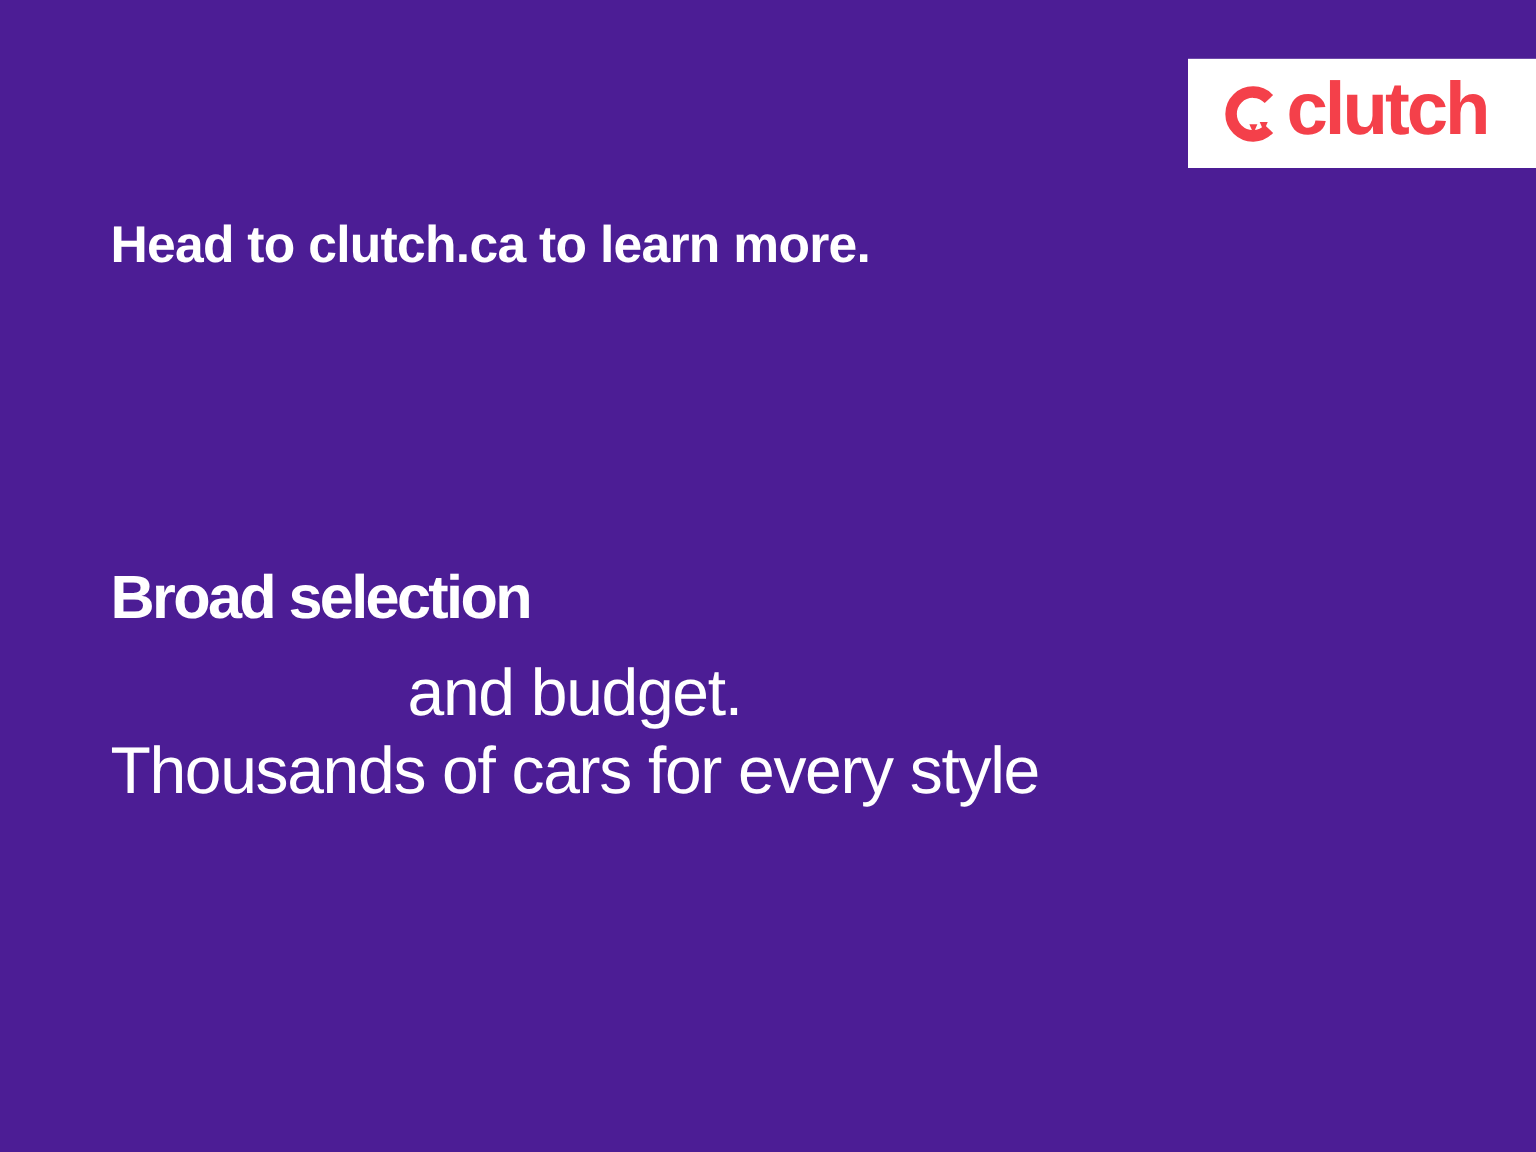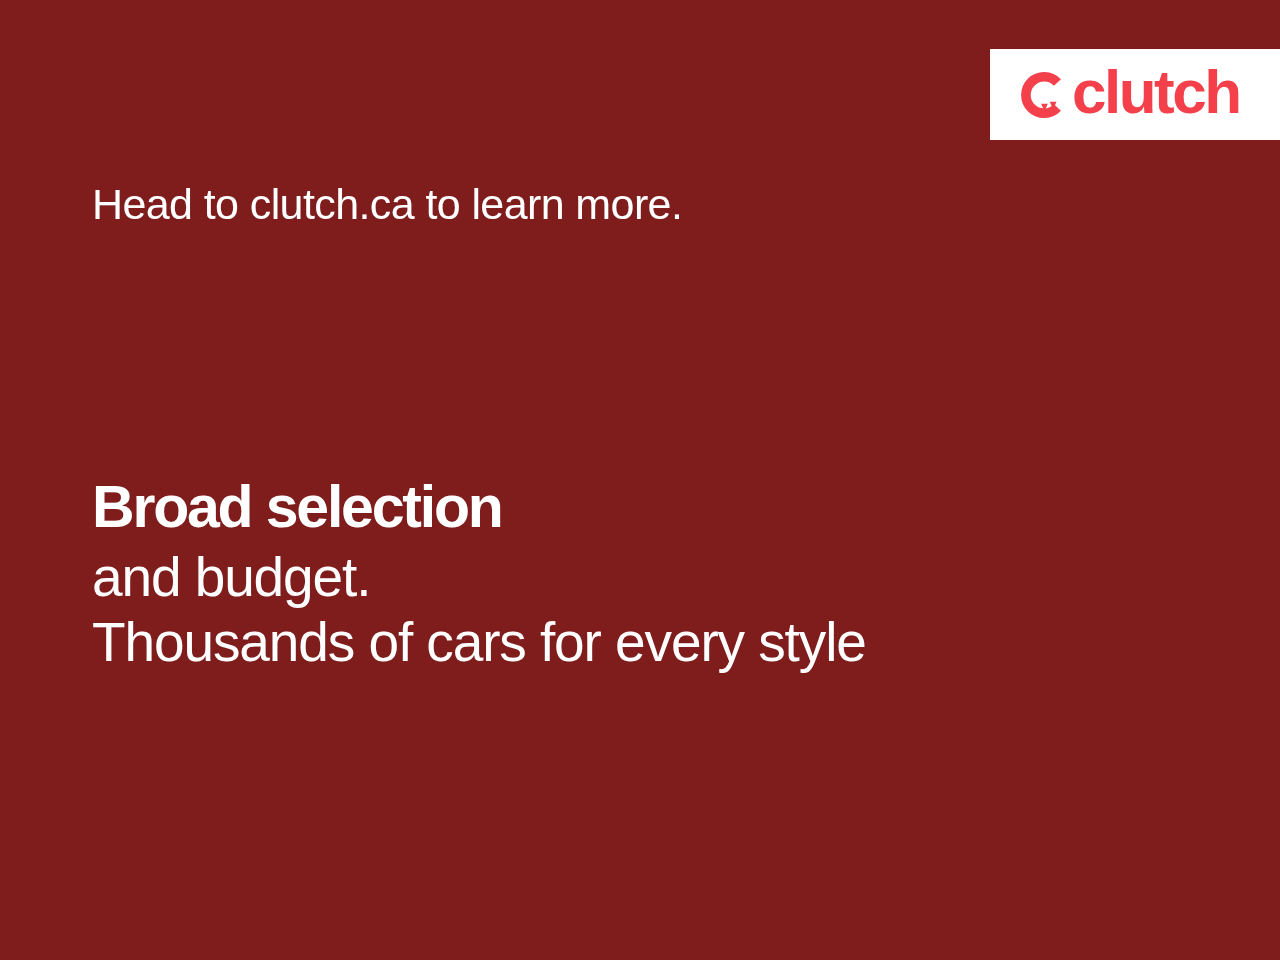--- a/index.html
+++ b/index.html
@@ -12,22 +12,23 @@
     height: 960px;
     overflow: hidden;
     font-family: "Liberation Sans", sans-serif;
     -webkit-font-smoothing: antialiased;
   }
 
   .slide {
     position: relative;
     width: 1280px;
     height: 960px;
-    background: #7f1d1d;
+    background: #4c1d95;
     overflow: hidden;
+    text-align: center;
   }
 
   
   .logo-plate {
     position: absolute;
     left: 990px;
     top: 49px;
     width: 300px;            
     height: 91px;
     background: #ffffff;
@@ -61,32 +62,32 @@
     white-space: nowrap;
     transform: translateY(-3px);
   }
 
   
   .kicker {
     position: absolute;
     left: 92px;
     top: 180px;
     font-size: 43px;
-    font-weight: 400;
+    font-weight: 700;
     letter-spacing: -0.6px;
     color: #ffffff;
     line-height: 1.15;
     white-space: nowrap;
   }
 
   .headline {
     position: absolute;
     left: 92px;
     top: 437px;
-    font-size: 59px;
+    font-size: 51px;
     font-weight: bold;
     letter-spacing: -2.2px;
     color: #ffffff;
     line-height: 1.05;
     white-space: nowrap;
   }
 
   .subhead {
     position: absolute;
     left: 92px;

